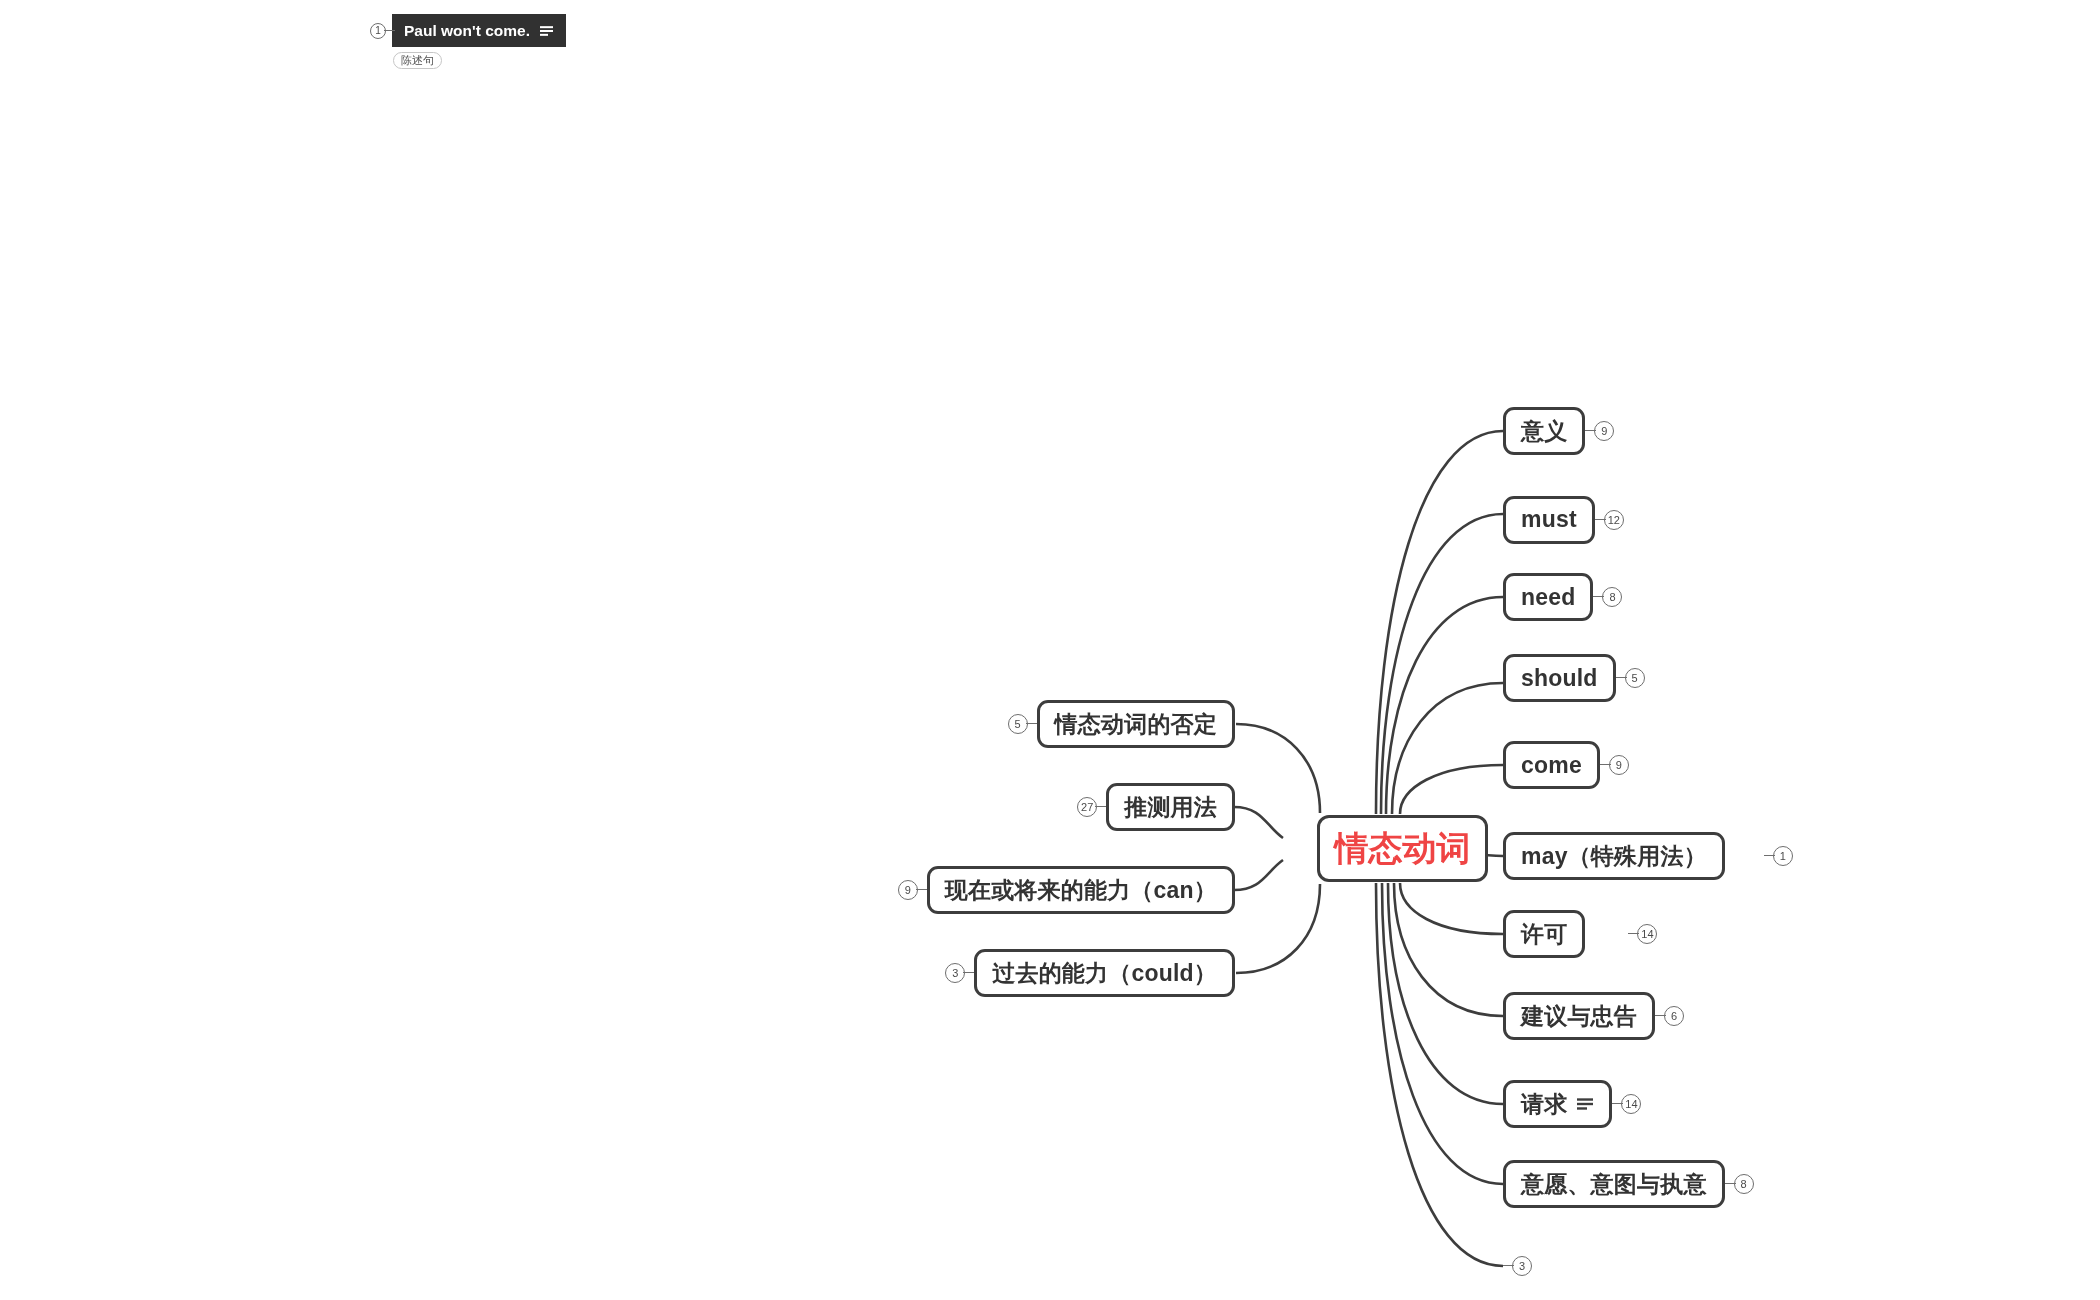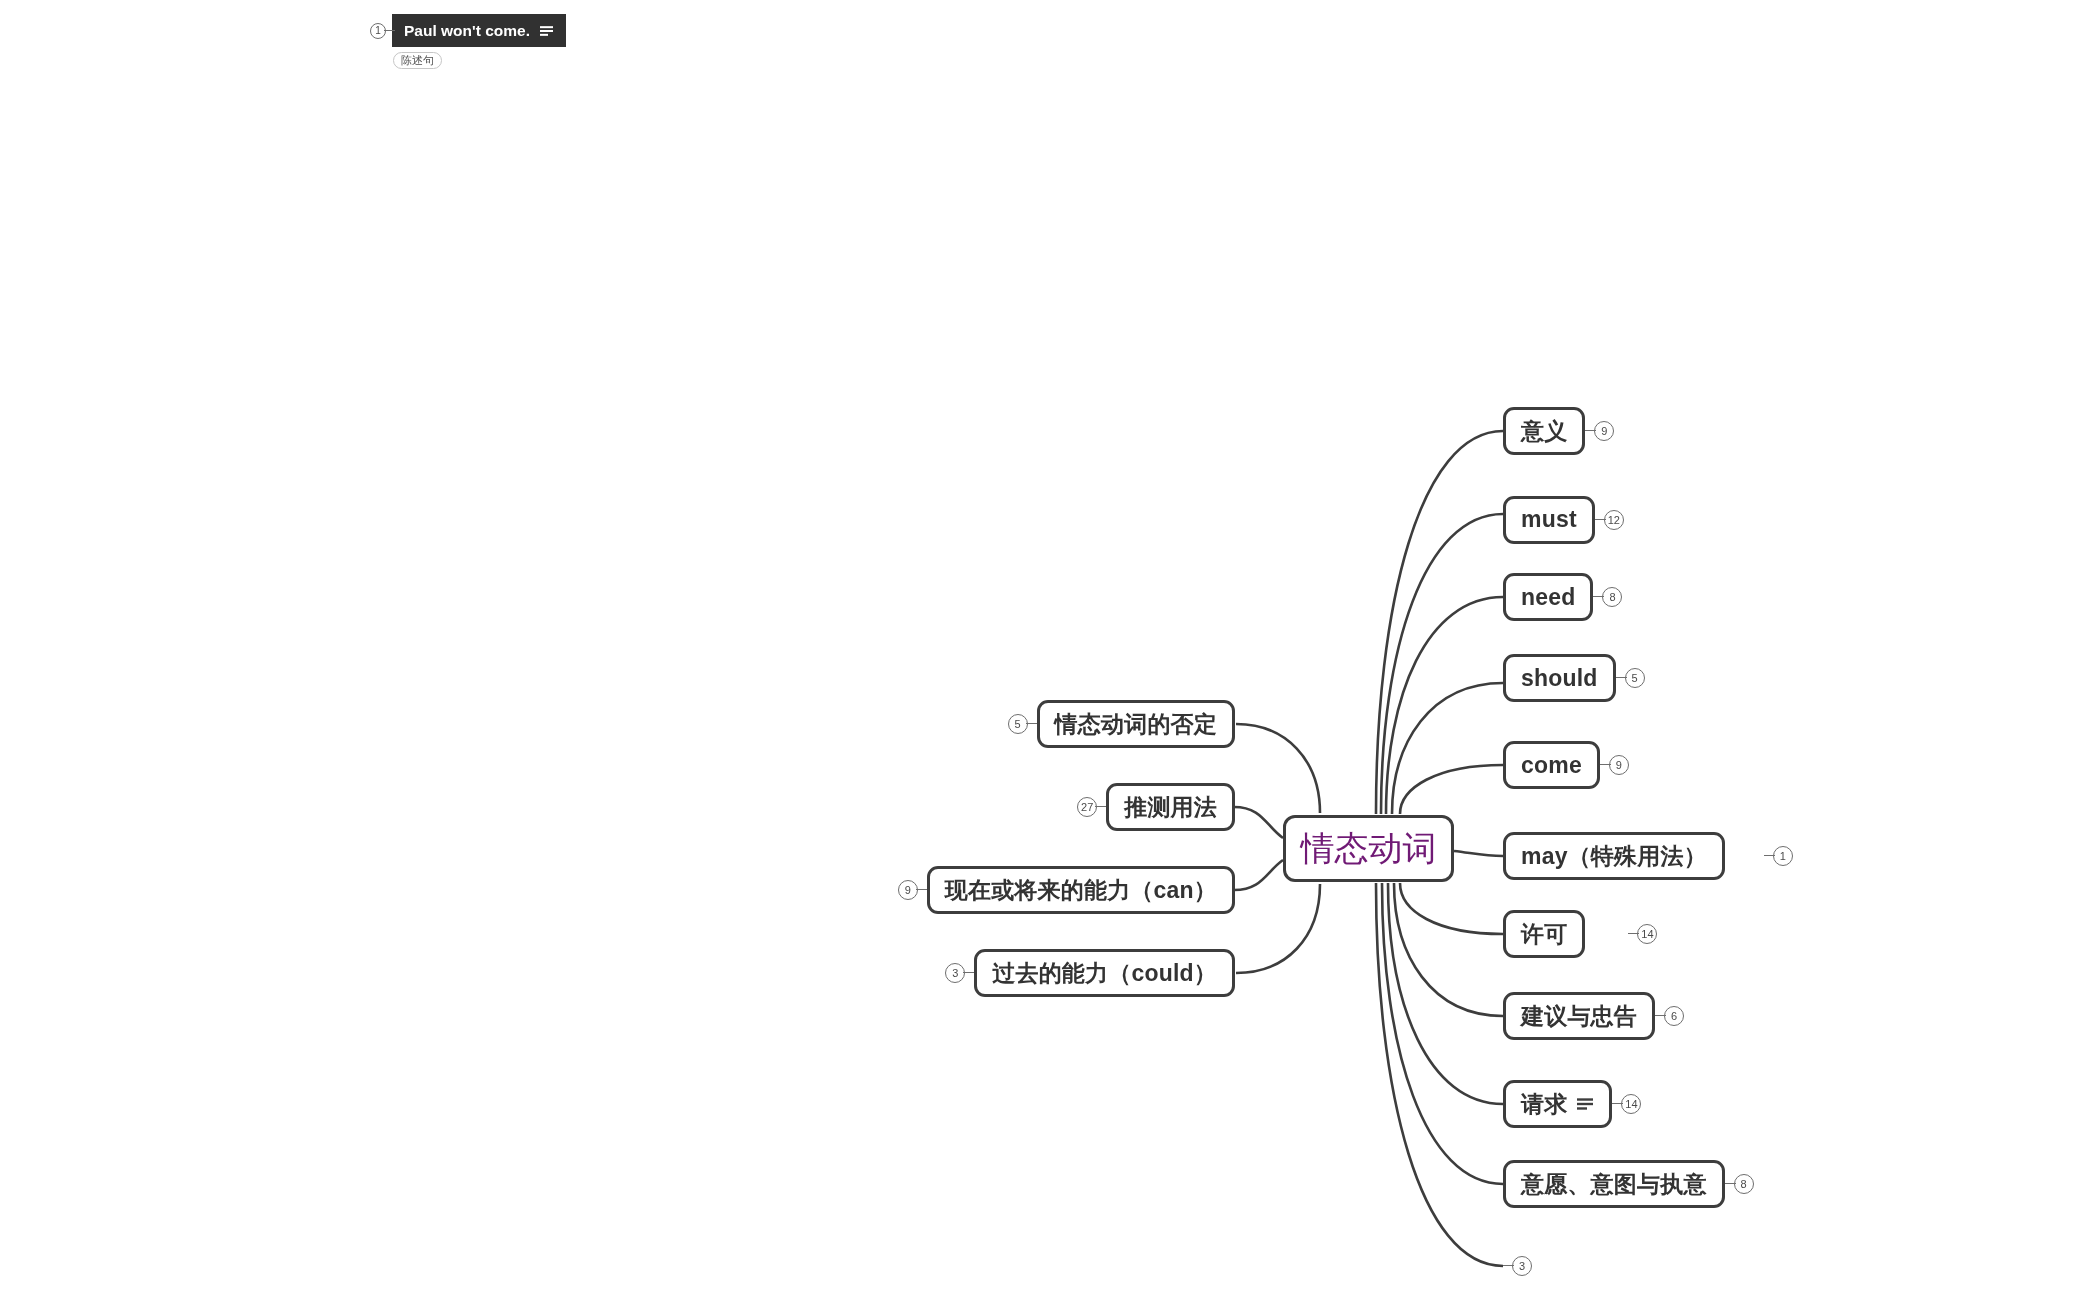--- a/index.html
+++ b/index.html
@@ -10,23 +10,23 @@
   }
   #canvas{position:absolute;inset:0;width:2100px;height:1300px;}
   #wires{position:absolute;left:0;top:0;z-index:0;}
   .node-row{position:absolute;display:flex;align-items:center;z-index:2;}
   .topic{
     height:48px;border:3px solid #3d3d3d;border-radius:11px;background:#ffffff;
     color:#333333;font-weight:700;font-size:23px;display:flex;align-items:center;
     padding:0 15px;box-sizing:border-box;white-space:nowrap;letter-spacing:0.2px;
   }
   .root-topic{
-    position:absolute;left:1283px;top:815px;width:171px;height:67px;
-    border:3px solid #3d3d3d;border-radius:12px;background:#ffffff;color:#701a75;
-    font-weight:400;font-size:34px;display:flex;align-items:center;justify-content:center;
+    position:absolute;left:1317px;top:815px;width:171px;height:67px;
+    border:3px solid #3d3d3d;border-radius:12px;background:#ffffff;color:#ef4444;
+    font-weight:700;font-size:34px;display:flex;align-items:center;justify-content:center;
     box-sizing:border-box;z-index:2;white-space:nowrap;
   }
   .float-topic{
     height:33px;border-radius:0;background:#313131;color:#ffffff;
     font-weight:600;font-size:15.5px;display:flex;align-items:center;
     padding:0 12px;box-sizing:border-box;white-space:nowrap;
   }
   .count-badge{
     width:20px;height:20px;border:1.6px solid #6e6e6e;border-radius:50%;
     background:#ffffff;color:#4a4a4a;font-size:11px;font-weight:400;

